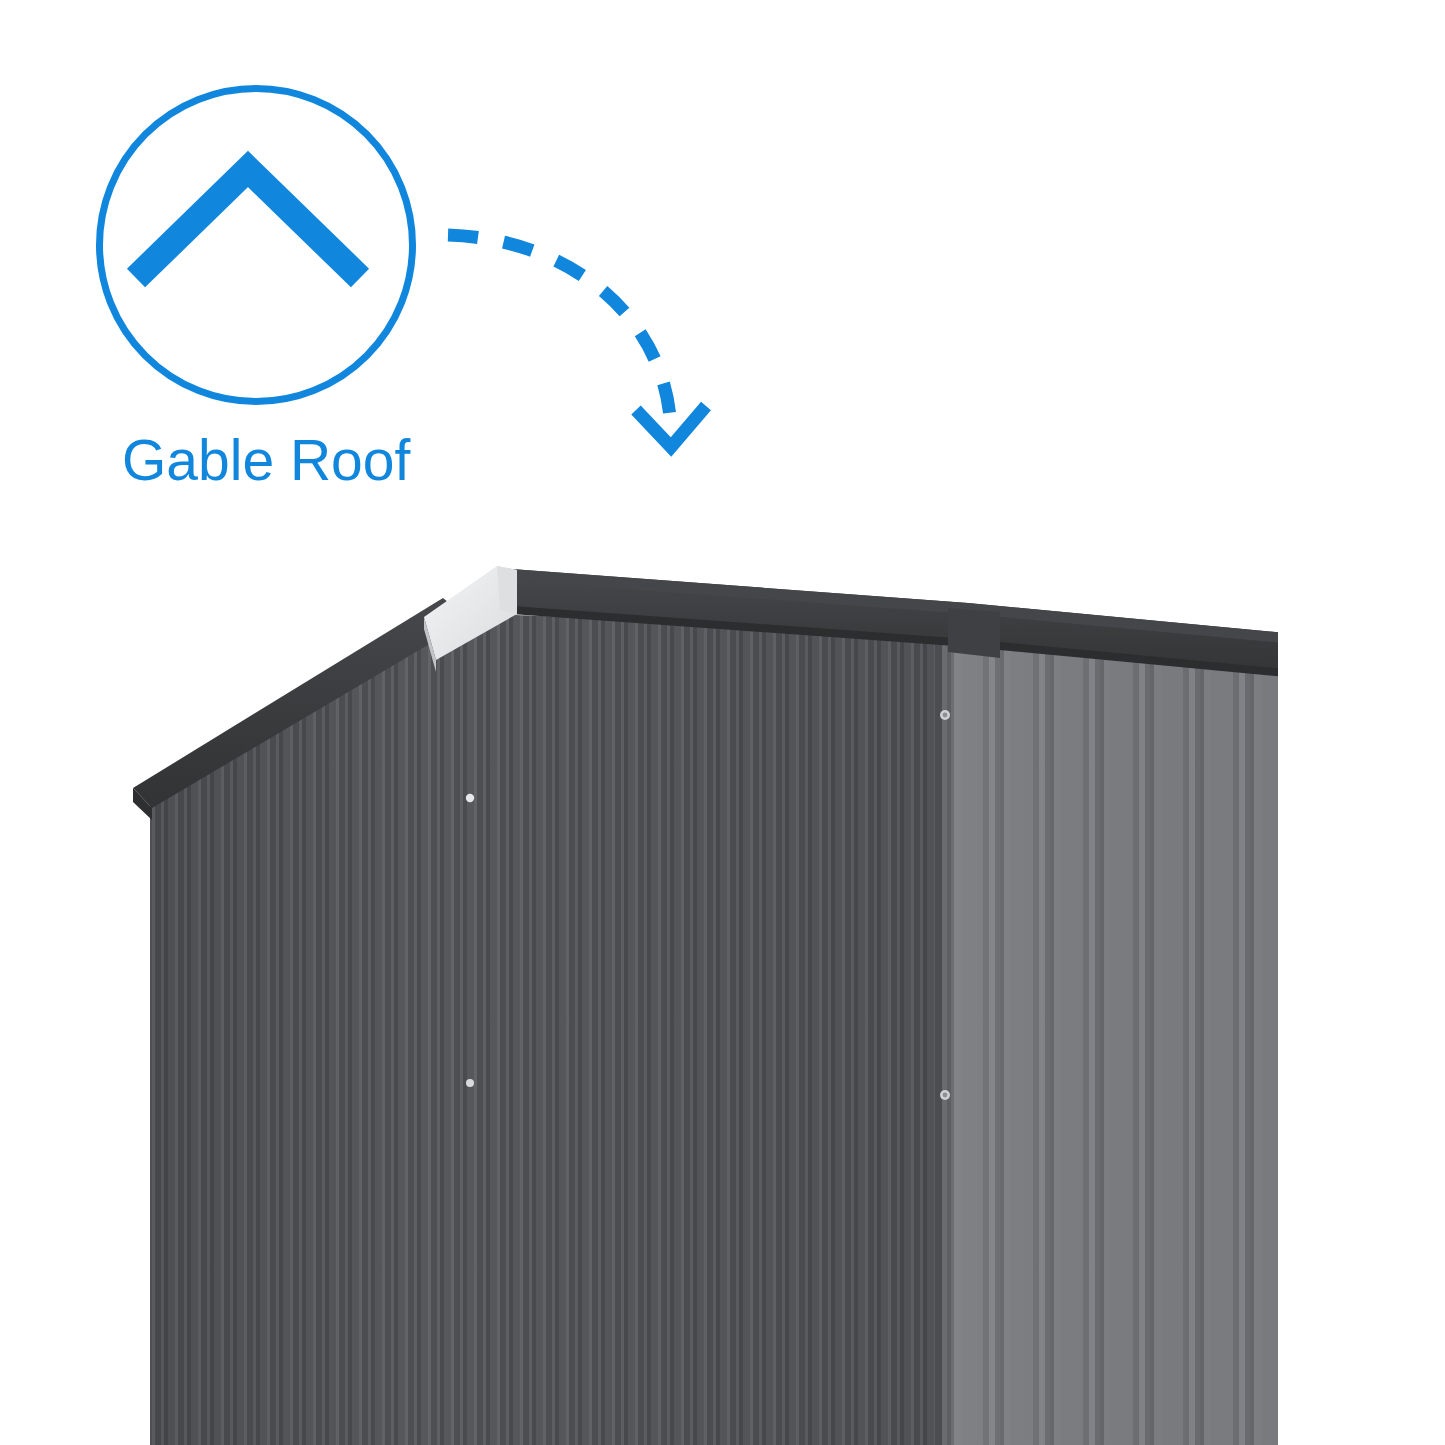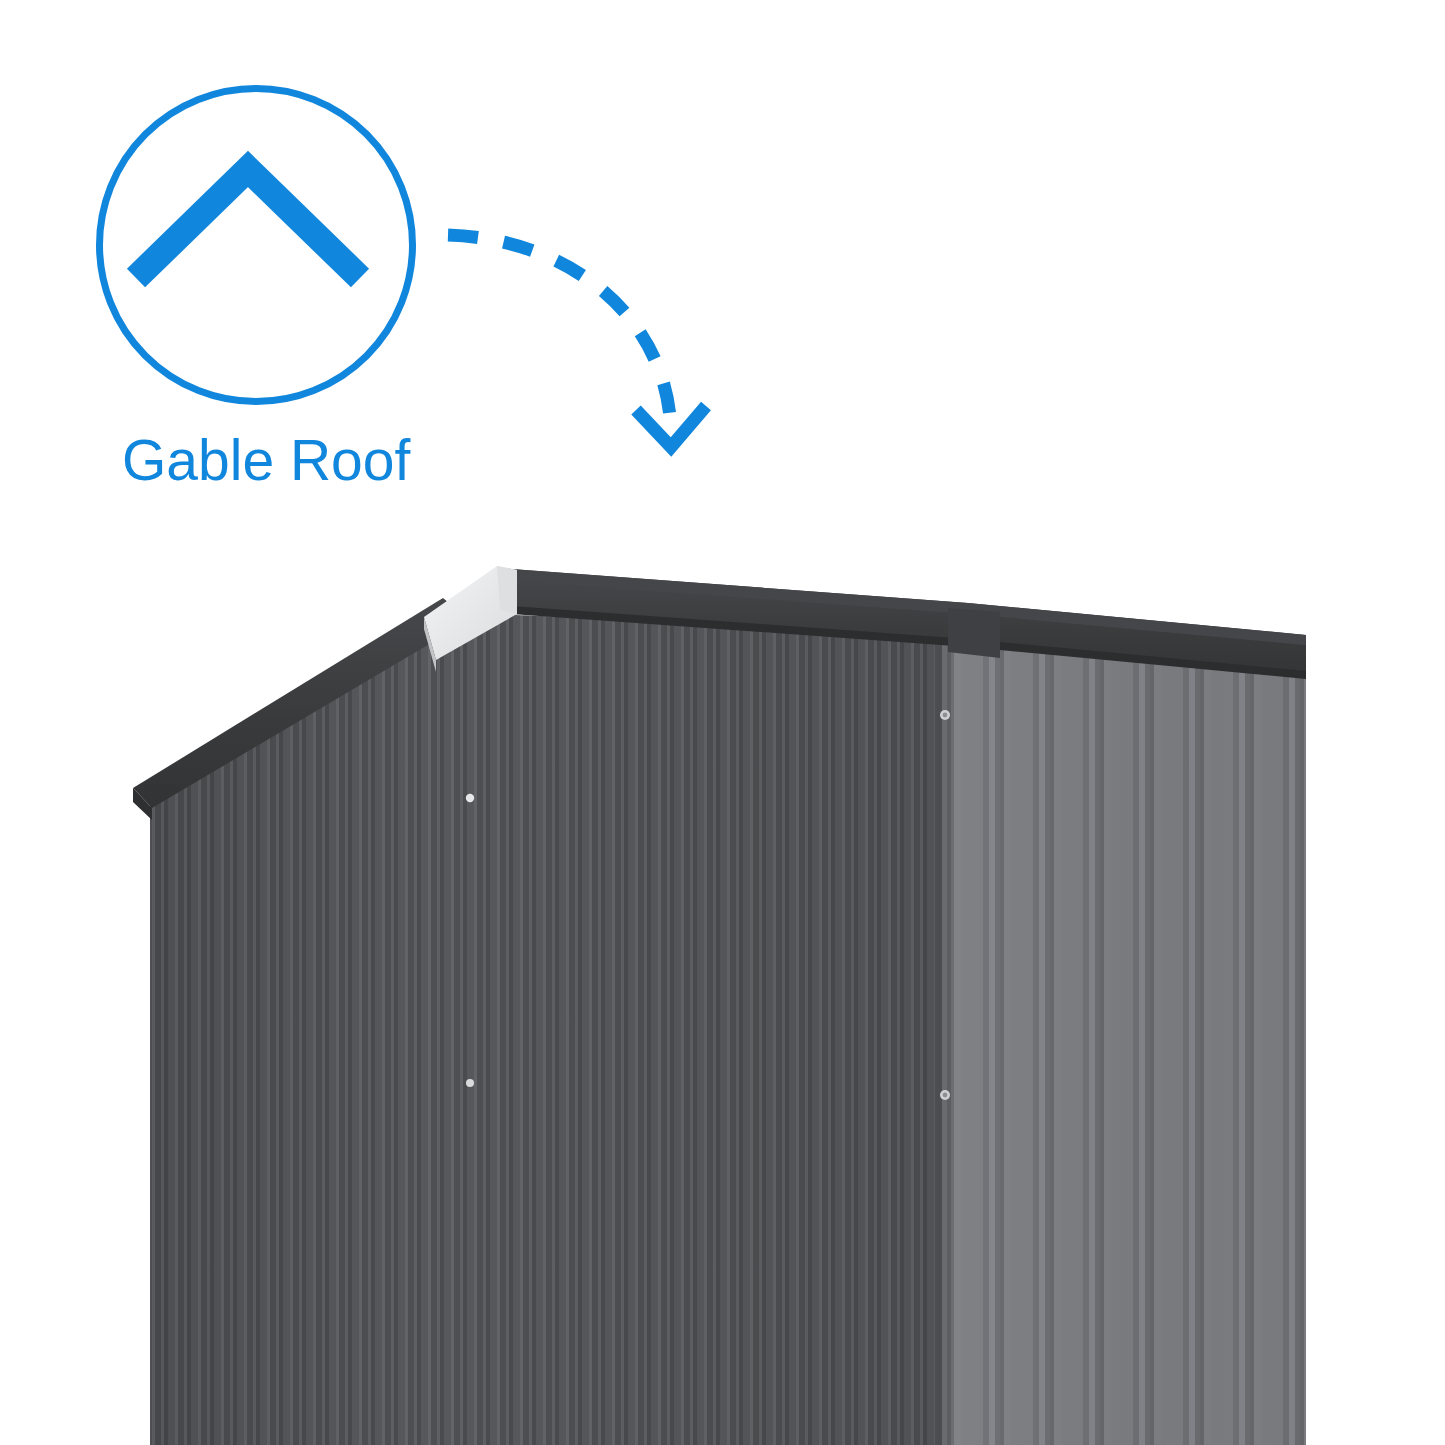--- a/index.html
+++ b/index.html
@@ -9,21 +9,20 @@
   }
   body {
     font-family: "Liberation Sans", sans-serif;
   }
   #stage {
     position: relative;
     width: 1278px;
     height: 1445px;
     background: #ffffff;
     overflow: hidden;
-    padding-left: 28px;
   }
 
   
   .badge-wrap {
     position: absolute;
     left: 96px;
     top: 85px;
     width: 320px;
     height: 320px;
   }

